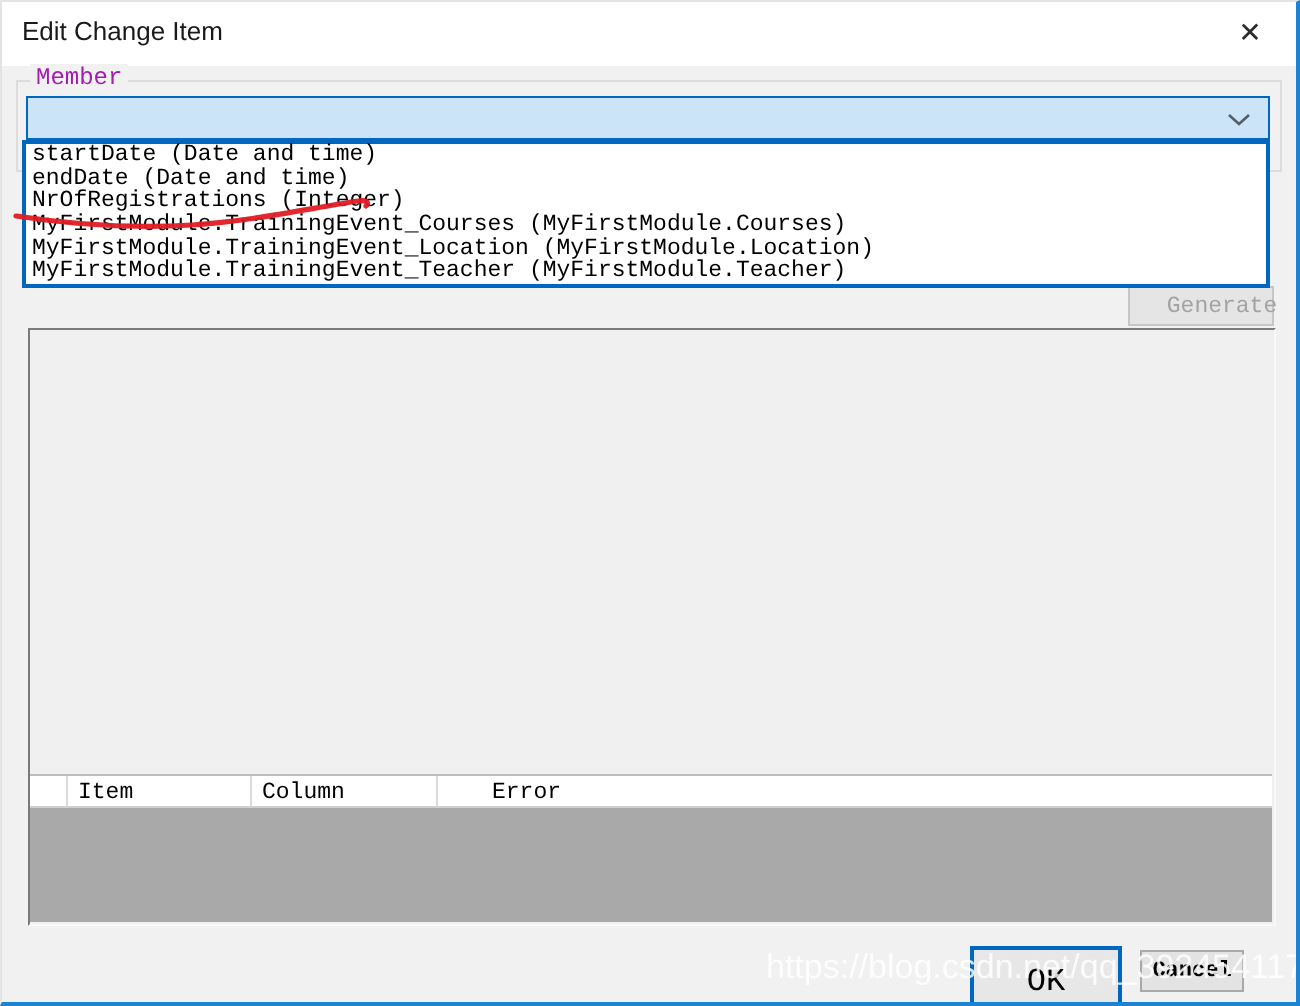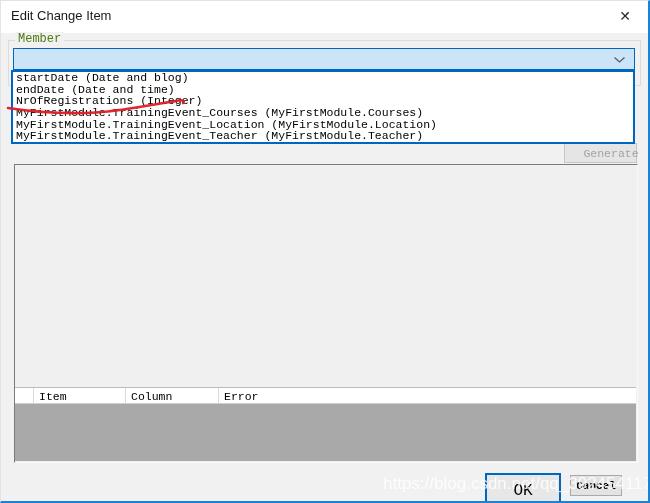--- a/index.html
+++ b/index.html
@@ -13,21 +13,21 @@
   
   .titlebar{position:absolute;left:0;top:0;width:100%;height:32px;background:#ffffff;text-align:right;}
   .title{position:absolute;left:10px;top:7px;font-size:13px;color:#1a1a1a;}
   .close-btn{position:absolute;right:10px;top:4px;width:26px;height:22px;
     display:flex;align-items:center;justify-content:center;cursor:default;}
   .close-btn span{font-size:14px;color:#2b2b2b;font-weight:300;line-height:1;}
   
   .groupbox{position:absolute;left:7px;top:39px;width:633px;height:46px;
     border:1px solid #dcdcdc;box-sizing:border-box;z-index:1;}
   .group-label{position:absolute;left:14px;top:31px;z-index:2;background:#f1f1f1;
-    padding:0 3px;font-family:"Liberation Mono",monospace;font-size:12px;color:#4d7c0f;}
+    padding:0 3px;font-family:"Liberation Mono",monospace;font-size:12px;color:#a21caf;}
   
   .combobox{position:absolute;left:12px;top:47px;width:622px;height:22px;
     background:#cce4f7;border:1px solid #0067c0;box-sizing:border-box;z-index:3;}
   .combobox .chev{position:absolute;right:9px;top:8px;}
   
   .droplist{position:absolute;left:10px;top:69px;width:624px;height:74px;
     background:#ffffff;border:2px solid #0067c0;box-sizing:border-box;z-index:10;
     display:flex;flex-direction:column;}
   .droplist .item{height:11.67px;line-height:11.8px;padding-left:3px;
     font-family:"Liberation Mono",monospace;font-size:11.5px;color:#000;
@@ -46,21 +46,21 @@
   
   .error-table{position:absolute;left:14px;top:386px;width:621px;height:75px;z-index:4;}
   .thead{display:flex;height:17px;background:#ffffff;border-top:1px solid #bdbdbd;
     border-bottom:1px solid #cfcfcf;box-sizing:border-box;}
   .th{font-family:"Liberation Mono",monospace;font-size:11.5px;color:#000;
     padding:2px 0 0 5px;border-right:1px solid #dadada;box-sizing:border-box;
     white-space:nowrap;overflow:hidden;}
   .th.sel{width:19px;}
   .th.line{width:92px;}
   .th.col{width:93px;}
-  .th.err{flex:1;border-right:none;}
+  .th.err{flex:1;border-right:none;margin-left:22px;}
   .tbody{height:57px;background:#a9a9a9;}
   
   .ok-btn{position:absolute;left:484px;top:472px;width:76px;height:35px;
     background:#e7e7e7;border:2px solid #0067c0;box-sizing:border-box;
     font-family:"Liberation Mono",monospace;font-size:16px;color:#000;
     display:flex;align-items:center;justify-content:center;z-index:5;}
   .cancel-btn{position:absolute;left:569px;top:474px;width:52px;height:21px;
     background:#e3e3e3;border:1px solid #a9a9a9;box-sizing:border-box;
     font-family:"Liberation Mono",monospace;font-size:11px;color:#000;
     display:flex;align-items:center;justify-content:center;z-index:5;font-weight:bold;}
@@ -85,21 +85,21 @@
   <div class="group-label">Member</div>
 
   <div class="combobox">
     <span></span>
     <svg class="chev" width="11" height="6" viewBox="0 0 11 6">
       <path d="M0.5,0.5 L5.5,5 L10.5,0.5" fill="none" stroke="#555e68" stroke-width="1.3"></path>
     </svg>
   </div>
 
   <div class="droplist">
-    <div class="item">startDate (Date and blog)</div>
+    <div class="item">startDate (Date and time)</div>
     <div class="item">endDate (Date and time)</div>
     <div class="item">NrOfRegistrations (Integer)</div>
     <div class="item">MyFirstModule.TrainingEvent_Courses (MyFirstModule.Courses)</div>
     <div class="item">MyFirstModule.TrainingEvent_Location (MyFirstModule.Location)</div>
     <div class="item">MyFirstModule.TrainingEvent_Teacher (MyFirstModule.Teacher)</div>
   </div>
 
   <svg class="annotation-svg" width="200" height="32" viewBox="0 0 200 32">
     <path d="M7,17 C30,20.5 62,23.5 95,21.5 C125,19.5 152,13.5 178,9.5 C182,8.9 184,10 182,12" fill="none" stroke="#e01b24" stroke-width="2.6" stroke-linecap="round" opacity="0.95"></path>
   </svg>

